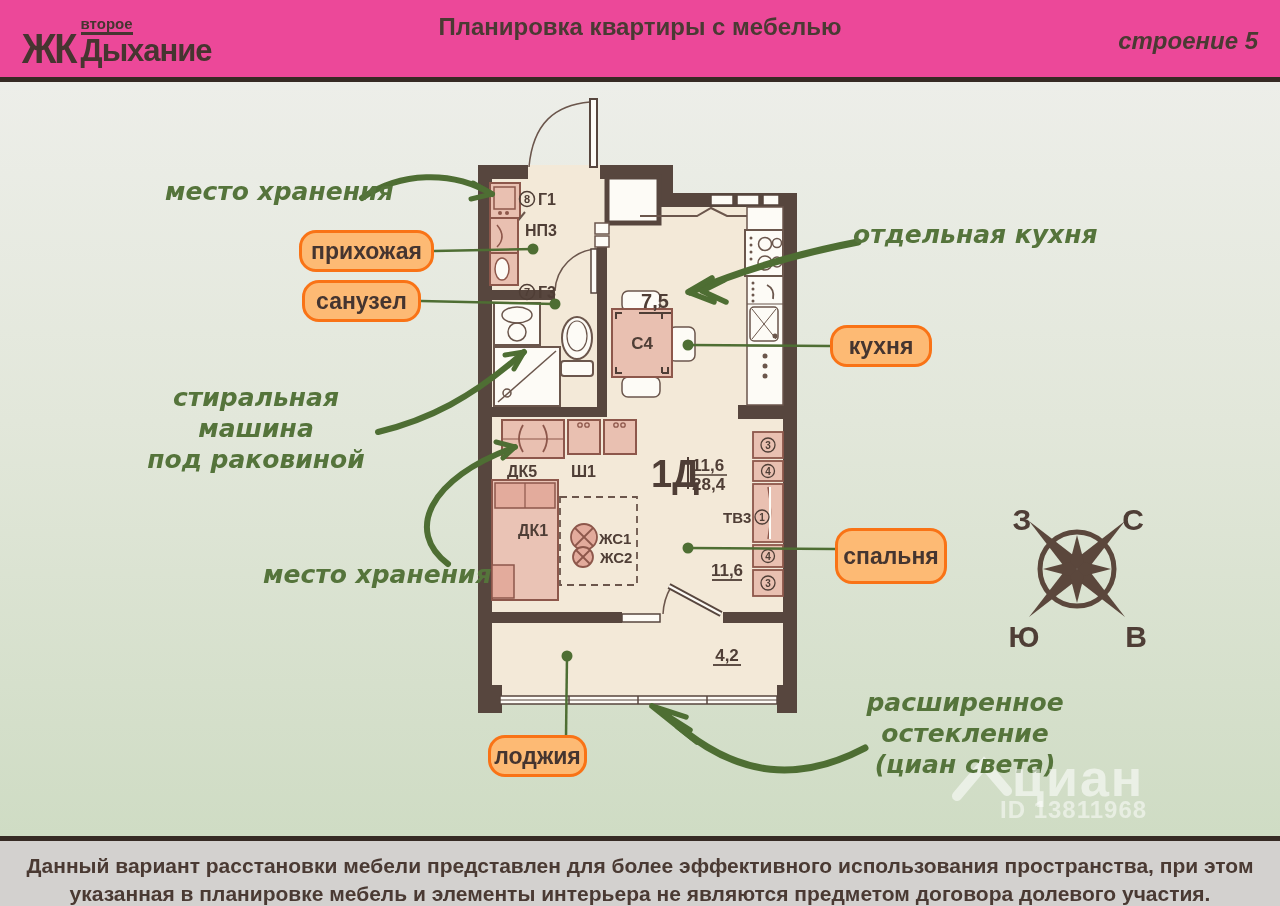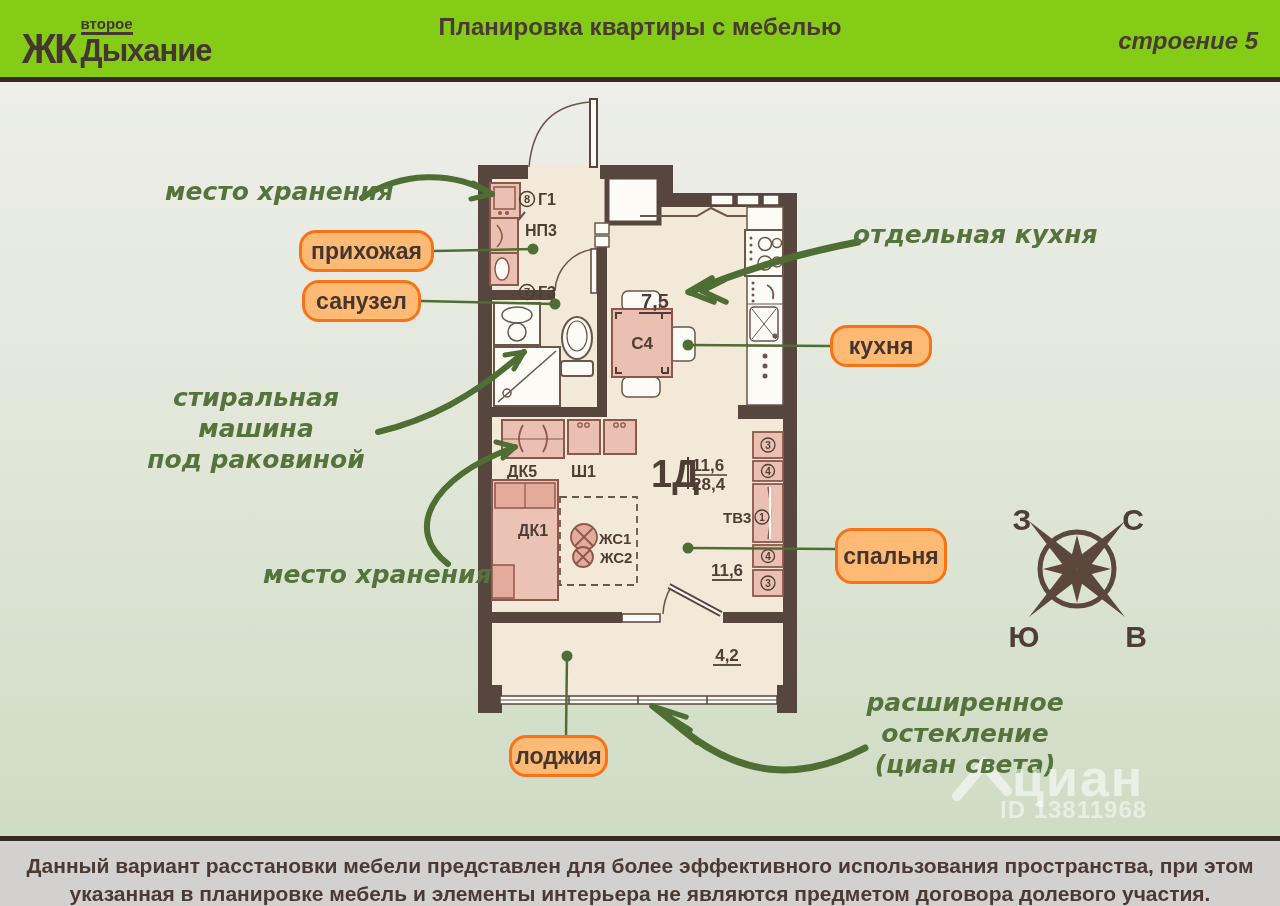--- a/index.html
+++ b/index.html
@@ -1,20 +1,20 @@
 <!DOCTYPE html>
 <html><head>
 <meta charset="utf-8">
 <style>
   html,body{margin:0;padding:0;}
   .page{position:relative;width:1280px;height:906px;overflow:hidden;
         font-family:"Liberation Sans",sans-serif;background:#d7d5d3;}
   
   .header{position:absolute;left:0;top:0;width:1280px;height:82px;
-          background:#84cc16;border-bottom:5px solid #362a24;box-sizing:border-box;}
+          background:#ec4899;border-bottom:5px solid #362a24;box-sizing:border-box;}
   .logo{position:absolute;left:22px;top:16px;display:flex;align-items:flex-end;gap:5px;color:#463530;}
   .logo-zhk{font-size:38px;font-weight:900;letter-spacing:-2px;line-height:.85;transform:scaleY(1.12);transform-origin:bottom;}
   .logo-stack{display:flex;flex-direction:column;line-height:1;}
   .logo-top{font-size:15px;font-weight:800;border-bottom:3px solid #463530;padding-bottom:1px;width:max-content;letter-spacing:0;}
   .logo-main{font-size:31px;font-weight:800;letter-spacing:-1px;}
   .title{position:absolute;left:340px;top:12px;width:600px;text-align:center;color:#4a3a33;
          font-size:24px;font-weight:700;line-height:29px;}
   .building{position:absolute;right:22px;top:27px;color:#4a3a33;font-size:24px;font-weight:700;font-style:italic;}
   
   .main{position:absolute;left:0;top:82px;width:1280px;height:754px;
@@ -339,21 +339,21 @@
       </g>
     </g>
 
     <path d="M957,796 L984,764 L1007,791" fill="none" stroke="rgba(255,255,255,.55)" stroke-width="10" stroke-linecap="round"></path>
   </svg>
 
   <div class="roombox" style="left:299px;top:230px;width:135px;height:42px;">прихожая</div>
   <div class="roombox" style="left:302px;top:280px;width:119px;height:42px;">санузел</div>
   <div class="roombox" style="left:830px;top:325px;width:102px;height:42px;">кухня</div>
   <div class="roombox" style="left:835px;top:528px;width:112px;height:56px;">спальня</div>
-  <div class="roombox" style="left:509px;top:735px;width:99px;height:42px;">лоджия</div>
+  <div class="roombox" style="left:488px;top:735px;width:99px;height:42px;">лоджия</div>
 
   <div class="note" style="left:165px;top:177px;">место хранения</div>
   <div class="note center" style="left:128px;top:382px;width:256px;">
     <div>стиральная машина</div>
     <div>под раковиной</div>
   </div>
   <div class="note" style="left:263px;top:560px;">место хранения</div>
   <div class="note" style="left:853px;top:220px;">отдельная кухня</div>
   <div class="note center" style="left:815px;top:687px;width:300px;">
     <div>расширенное остекление</div>

